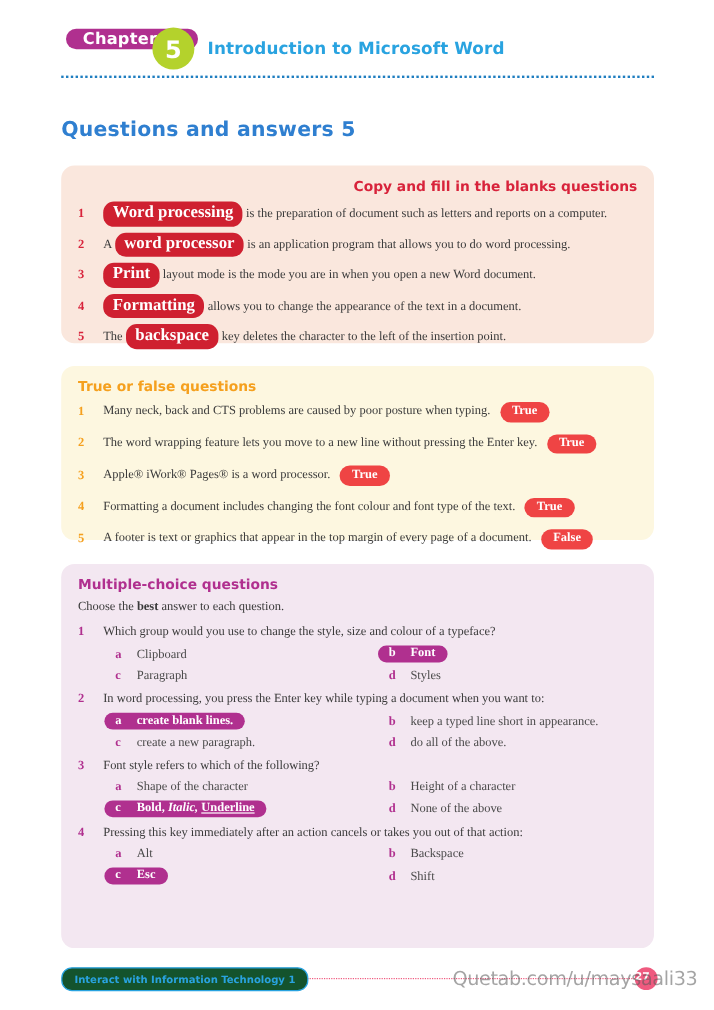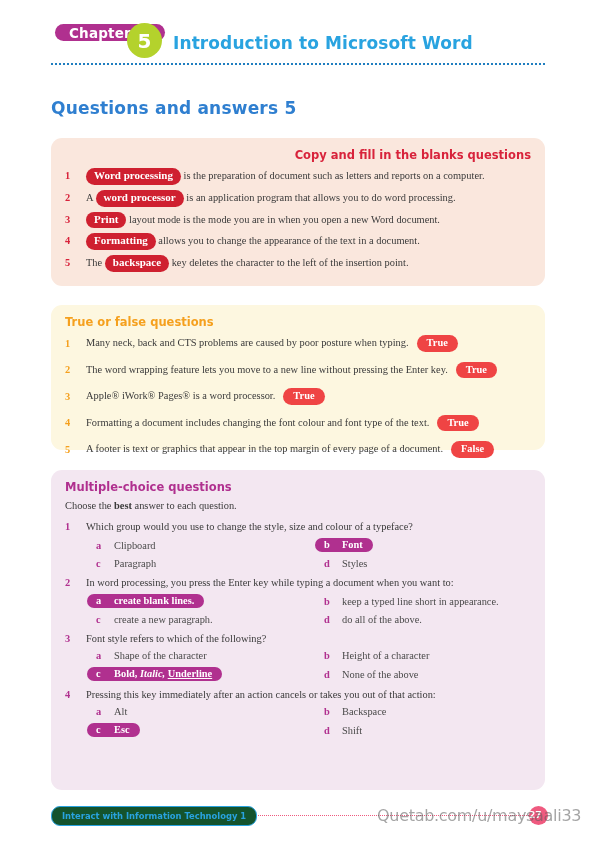--- a/index.html
+++ b/index.html
@@ -62,21 +62,21 @@
     font-size: 20px;
     font-weight: bold;
     line-height: 1;
   }
   .chapter-title {
     position: absolute;
     left: 122px;
     top: 9px;
     color: #29a3e0;
     font-family: "DejaVu Sans", sans-serif;
-    font-size: 17px;
+    font-size: 14px;
     font-weight: bold;
     letter-spacing: 0.1px;
     white-space: nowrap;
   }
   .header-rule {
     position: absolute;
     left: 51px;
     top: 63px;
     width: 494px;
     height: 0;
@@ -138,21 +138,21 @@
   #box-blanks .qbox-title { color: #d8233b; text-align: right; }
   #box-blanks .qnum { color: #d8233b; }
   .pill-red {
     display: inline-block;
     background: #cf2030;
     color: #ffffff;
     border-radius: 9px;
     padding: 1px 8px 2px 8px;
     font-family: "Liberation Serif", serif;
     font-weight: bold;
-    font-size: 11px;
+    font-size: 14px;
     line-height: 1.25;
     vertical-align: baseline;
     white-space: nowrap;
   }
 
   
   #box-truefalse {
     top: 305px;
     height: 145px;
     background: #fdf7e0;

